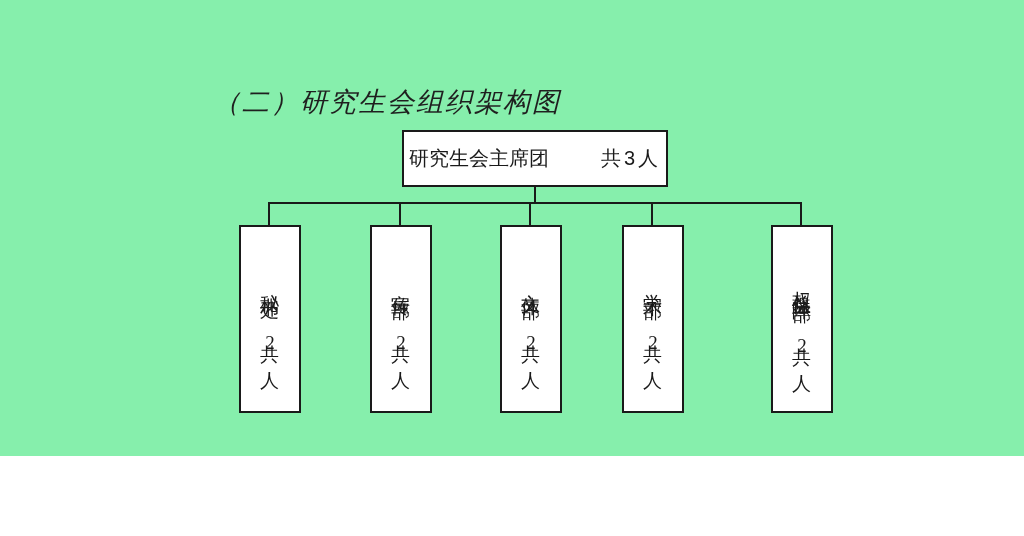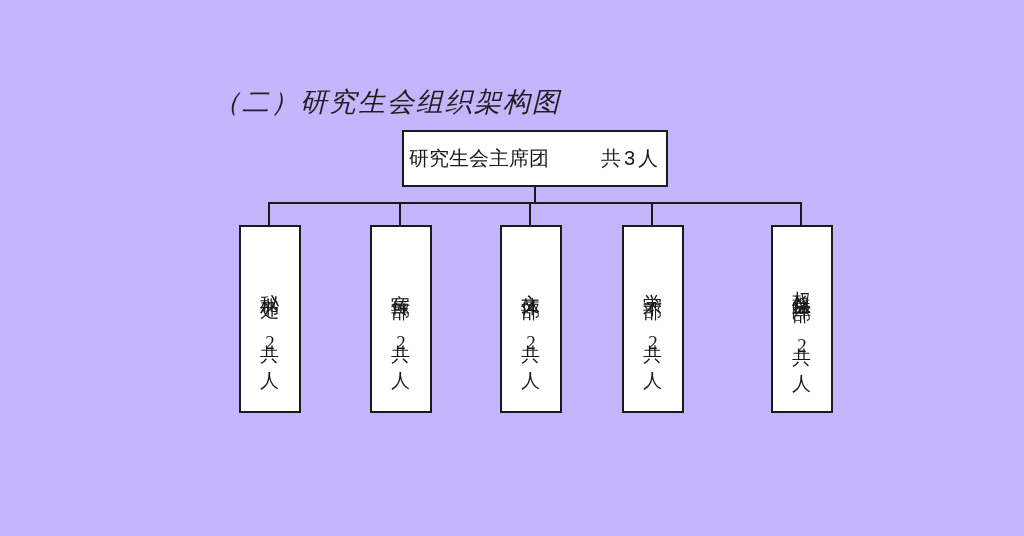--- a/index.html
+++ b/index.html
@@ -3,22 +3,22 @@
 <meta charset="utf-8">
 <style>
   html, body {
     margin: 0;
     padding: 0;
     background: #ffffff;
   }
   .page {
     position: relative;
     width: 1024px;
-    height: 536px;
-    background: #c4b5fd;
+    height: 456px;
+    background: #86efac;
     overflow: hidden;
     font-family: "Liberation Serif", "DejaVu Serif", serif;
     color: #1a1a1a;
   }
   .chart-title {
     position: absolute;
     left: 213px;
     top: 84px;
     font-size: 27px;
     font-style: italic;

